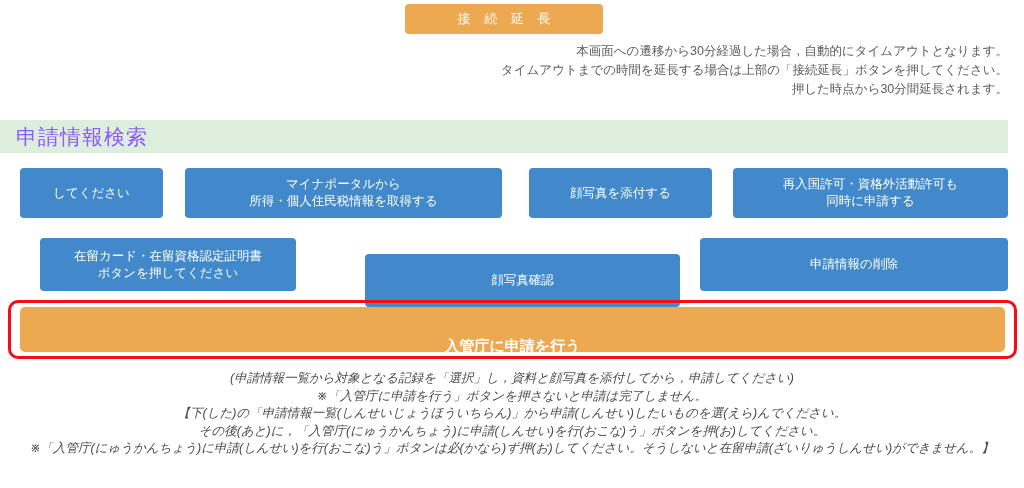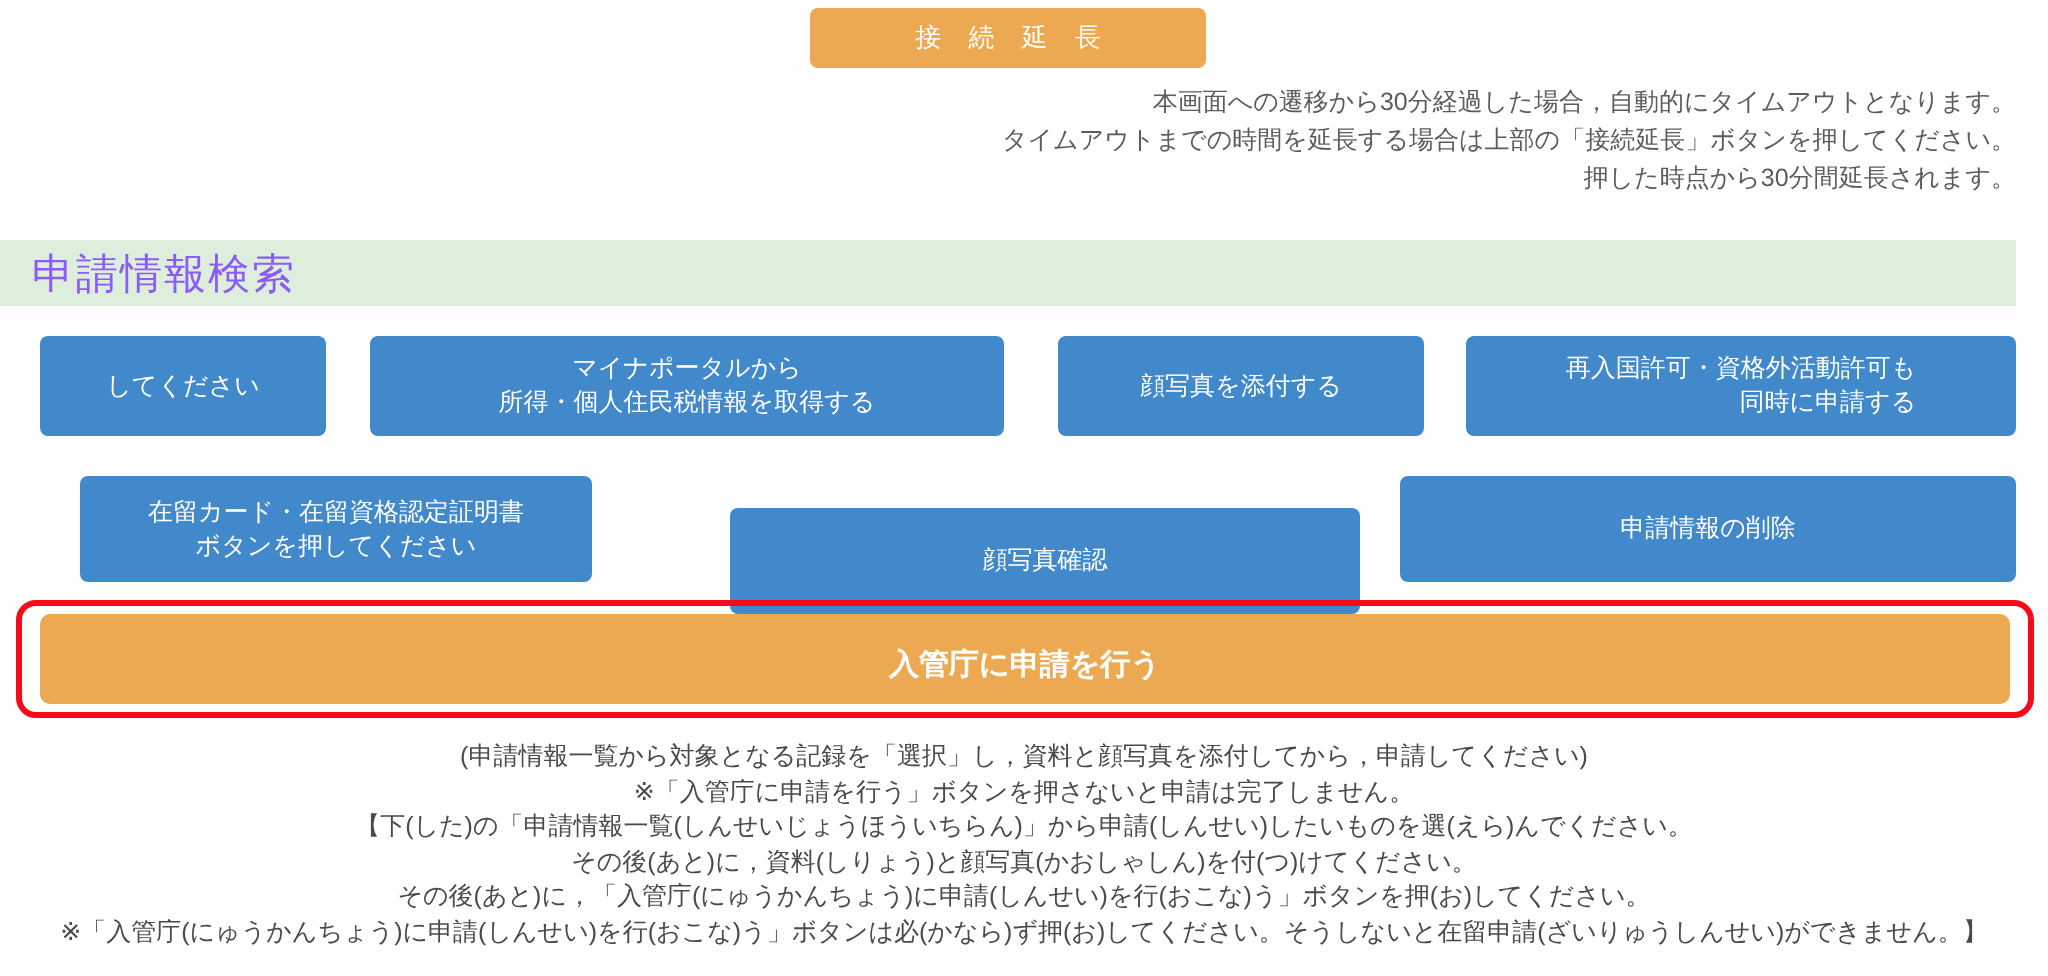--- a/index.html
+++ b/index.html
@@ -98,21 +98,21 @@
     padding: 0 6px;
     box-sizing: border-box;
     height: 50px;
   }
   .btn-blue span { display: block; }
 
   
   .b1 { left: 0px;   width: 143px; }
   .b2 { left: 165px; width: 317px; }
   .b3 { left: 509px; width: 183px; }
-  .b4 { left: 713px; width: 275px; text-align: right; }
+  .b4 { left: 713px; width: 275px; }
 
   
   .c1 { left: 0px;   width: 256px; height: 53px; margin-left: 20px; }
   .c2 { left: 345px; width: 315px; height: 53px; margin-top: 16px; }
   .c3 { left: 680px; width: 308px; height: 53px; }
 
   
   .submit-wrap {
     position: absolute;
     top: 300px;
@@ -128,39 +128,39 @@
     top: 307px;
     left: 20px;
     width: 985px;
     height: 45px;
     background: #eca951;
     color: #ffffff;
     border: none;
     border-radius: 5px;
     font-size: 15px;
     font-weight: bold;
-    font-family: Liberation Serif, serif;
+    font-family: Liberation Sans, sans-serif;
     cursor: pointer;
     text-align: center;
     line-height: 45px;
-    padding: 4px;
+    padding: 16px;
   }
 
   
   .notes {
     position: absolute;
     top: 370px;
     left: 0;
     width: 1024px;
     text-align: center;
     font-size: 12.5px;
     line-height: 17.5px;
     color: #4a4a4a;
   }
-  .notes div { white-space: nowrap; }
+  .notes div { white-space: nowrap; font-style: italic; }
 </style>
 </head>
 <body>
 
 <div class="topbar">
   <button class="extend-btn">接 続 延 長</button>
 </div>
 
 <div class="timeout-notice">
   <div>本画面への遷移から30分経過した場合，自動的にタイムアウトとなります。</div>
@@ -216,16 +216,15 @@
   </button>
 </div>
 
 <div class="submit-wrap"></div>
 <button class="submit-btn">入管庁に申請を行う</button>
 
 <div class="notes">
   <div>(申請情報一覧から対象となる記録を「選択」し，資料と顔写真を添付してから，申請してください)</div>
   <div>※「入管庁に申請を行う」ボタンを押さないと申請は完了しません。</div>
   <div>【下(した)の「申請情報一覧(しんせいじょうほういちらん)」から申請(しんせい)したいものを選(えら)んでください。</div>
-  <div>その後(あと)に，資料(しりょう)と顔写真(かおしゃしん)を付(つ)けてください。</div>
   <div>その後(あと)に，「入管庁(にゅうかんちょう)に申請(しんせい)を行(おこな)う」ボタンを押(お)してください。</div>
   <div>※「入管庁(にゅうかんちょう)に申請(しんせい)を行(おこな)う」ボタンは必(かなら)ず押(お)してください。そうしないと在留申請(ざいりゅうしんせい)ができません。】</div>
 </div>
 
 </body></html>

